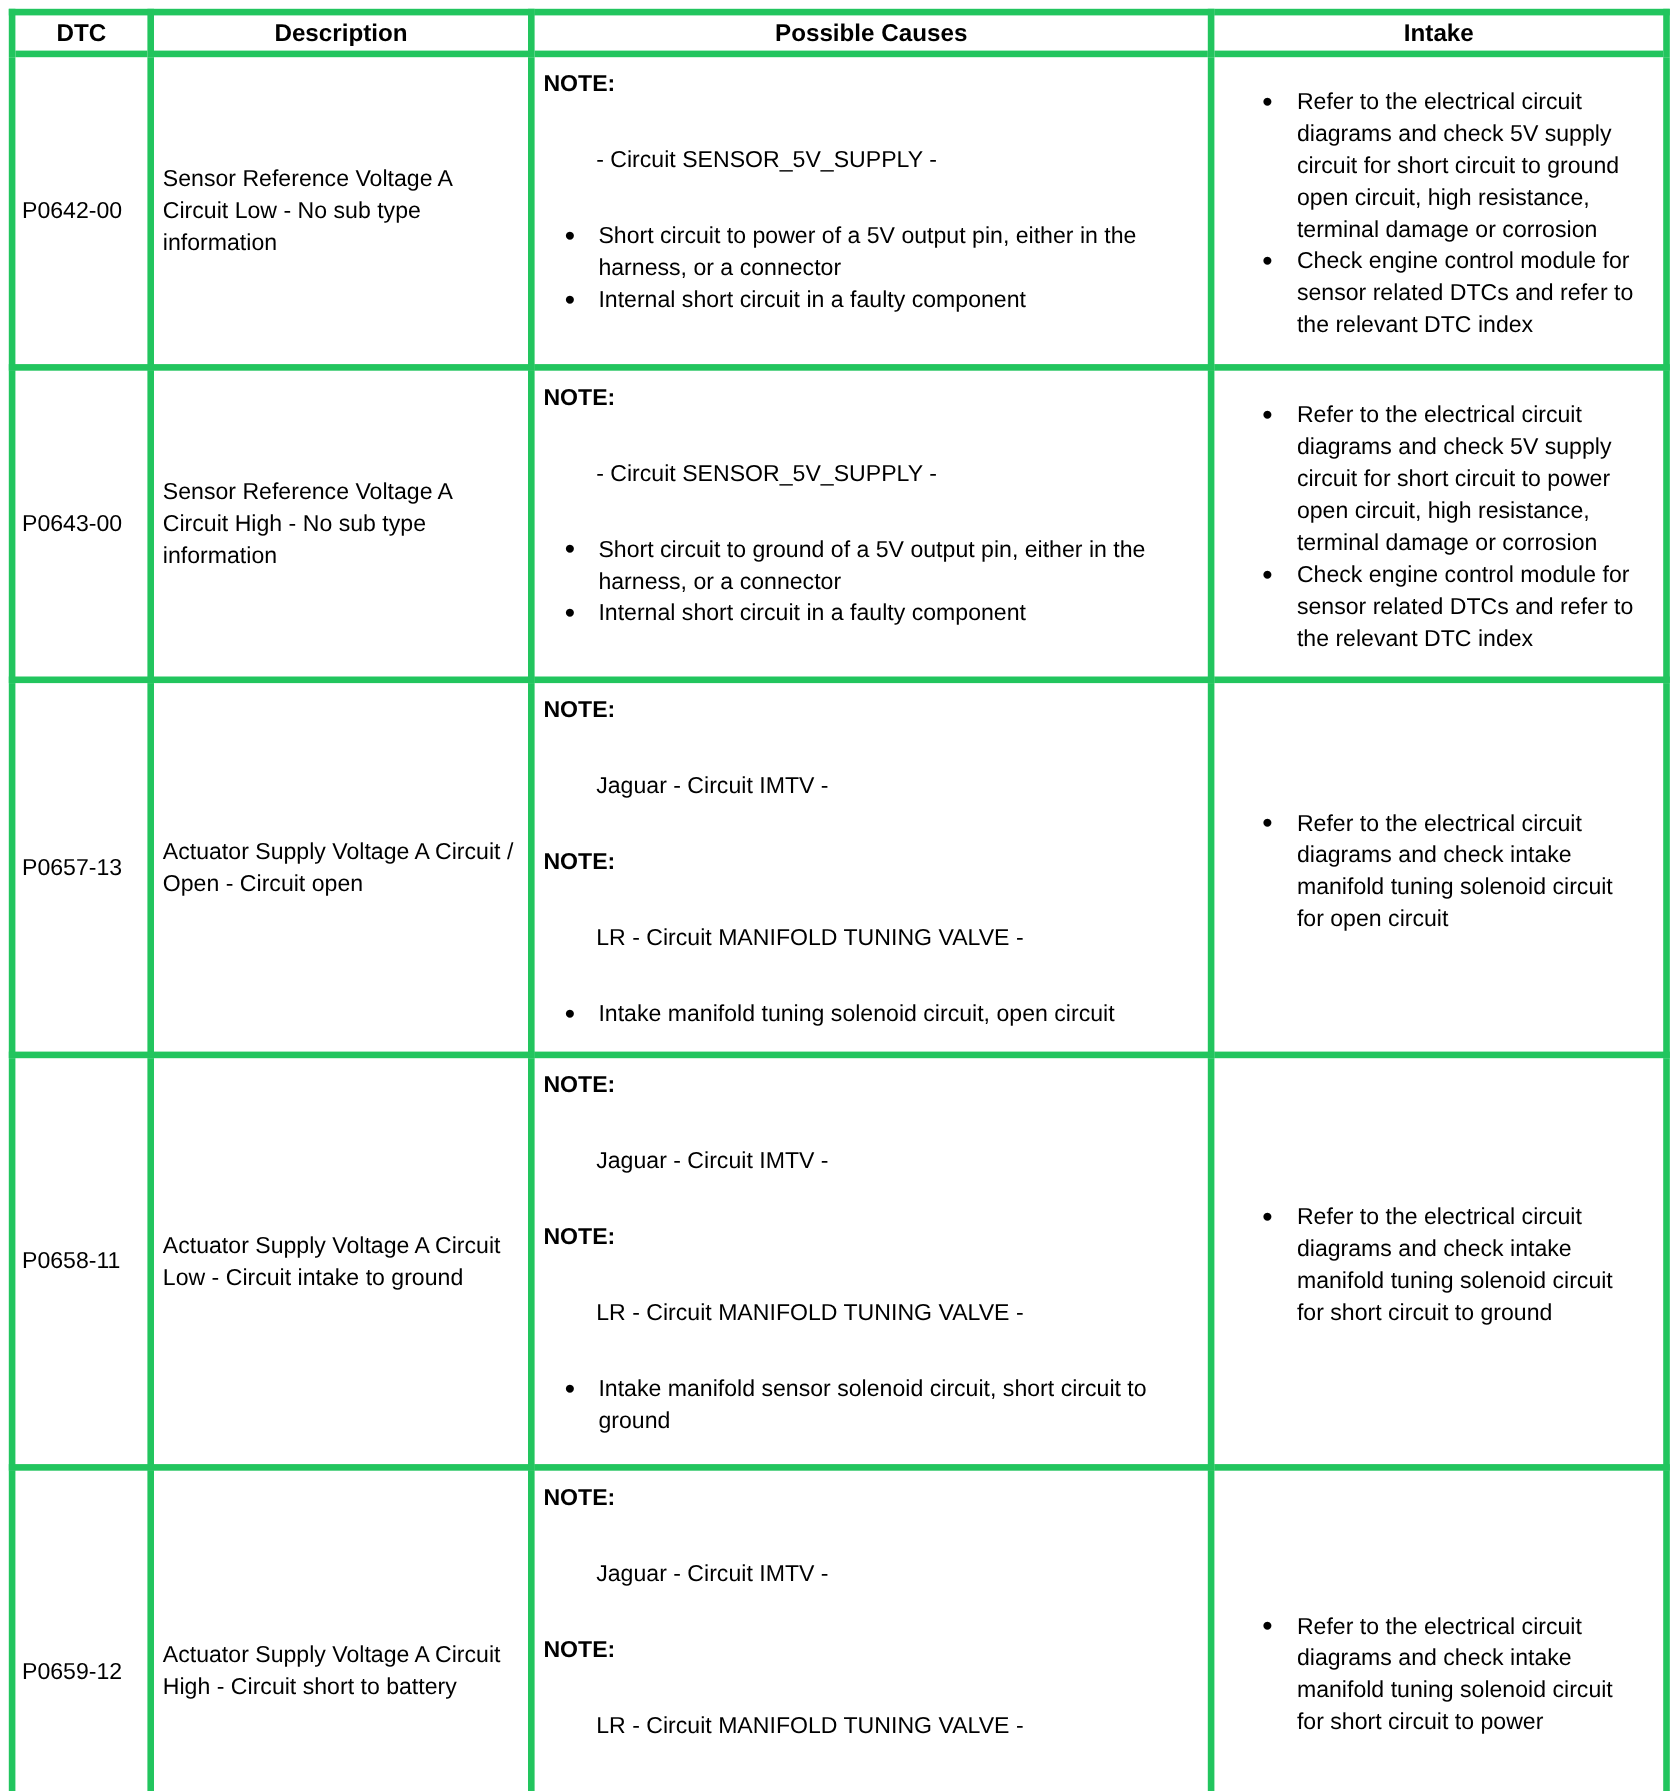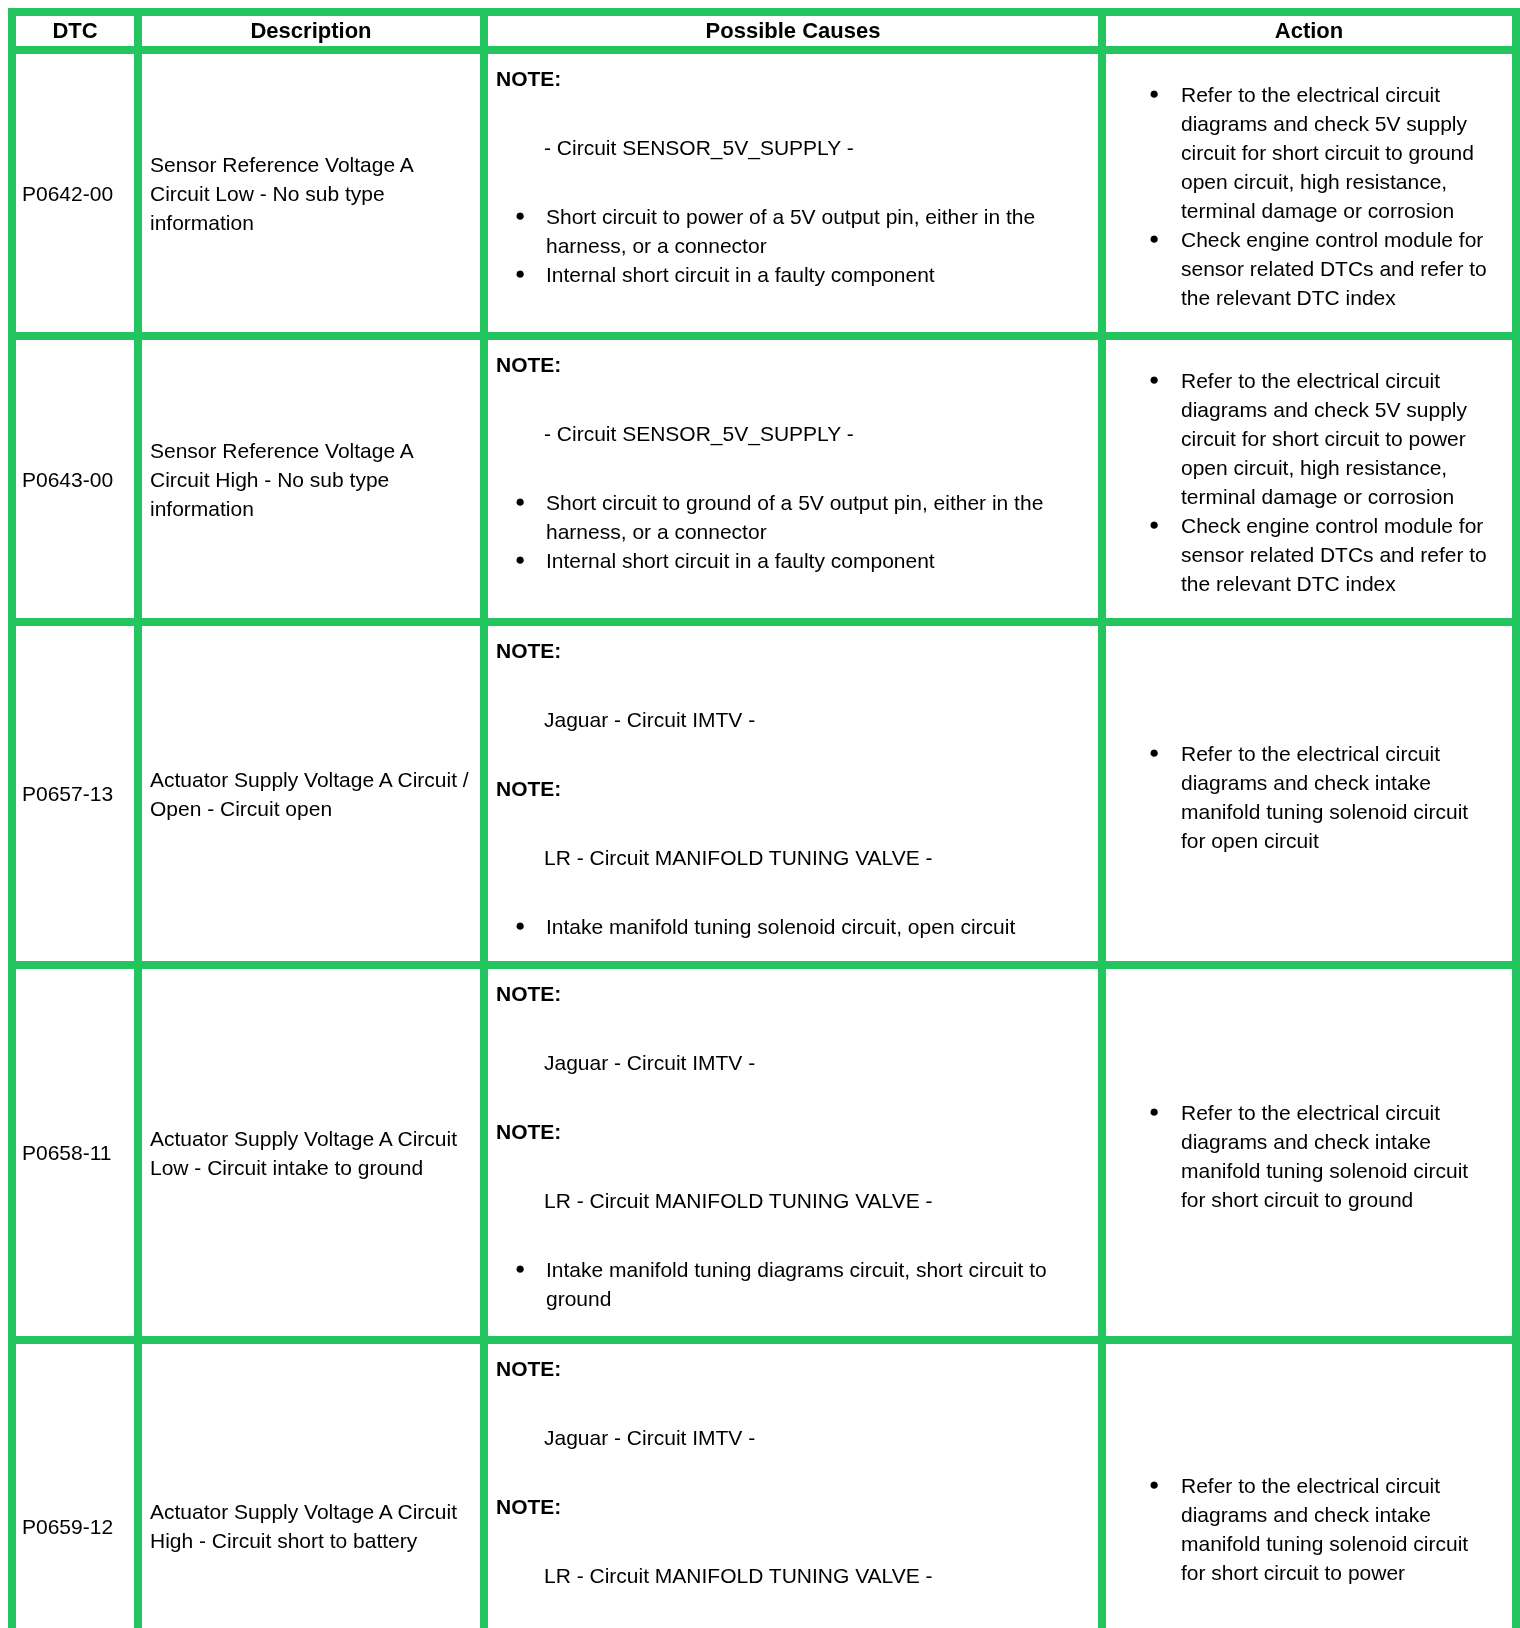--- a/index.html
+++ b/index.html
@@ -16,21 +16,21 @@
     padding: 8px;
     background: #ffffff;
   }
   table.dtc-table {
     border-collapse: collapse;
     table-layout: fixed;
     width: 1504px;
     border: 5px solid #000000;
   }
   th, td {
-    border: 8px solid #22c55e;
+    border: 6px solid #22c55e;
     box-sizing: border-box;
     overflow: hidden;
   }
   thead th {
     font-size: 22px;
     font-weight: bold;
     text-align: center;
     height: 38px;
     padding: 2px 4px;
     border-bottom: 4px solid #000000;
@@ -94,21 +94,21 @@
       <col style="width:126px">
       <col style="width:346px">
       <col style="width:618px">
       <col style="width:414px">
     </colgroup>
     <thead>
       <tr>
         <th>DTC</th>
         <th>Description</th>
         <th>Possible Causes</th>
-        <th>Action</th>
+        <th>Intake</th>
       </tr>
     </thead>
     <tbody>
         <tr>
           <td class="col-dtc">P0642-00</td>
           <td class="col-desc">Sensor Reference Voltage A Circuit Low - No sub type information</td>
           <td class="col-causes">
             <div class="note-label">NOTE:</div>
             <div class="note-detail">- Circuit SENSOR_5V_SUPPLY -</div>
             <ul class="bullets">
@@ -161,21 +161,21 @@
         </tr>
         <tr>
           <td class="col-dtc">P0658-11</td>
           <td class="col-desc">Actuator Supply Voltage A Circuit Low - Circuit intake to ground</td>
           <td class="col-causes">
             <div class="note-label">NOTE:</div>
             <div class="note-detail">Jaguar - Circuit IMTV -</div>
             <div class="note-label">NOTE:</div>
             <div class="note-detail">LR - Circuit MANIFOLD TUNING VALVE -</div>
             <ul class="bullets">
-              <li>Intake manifold tuning diagrams circuit, short circuit to ground</li>
+              <li>Intake manifold sensor solenoid circuit, short circuit to ground</li>
             </ul>
           </td>
           <td class="col-action va-mid">
             <ul class="bullets action-bullets">
               <li>Refer to the electrical circuit diagrams and check intake manifold tuning solenoid circuit for short circuit to ground</li>
             </ul>
           </td>
         </tr>
         <tr>
           <td class="col-dtc">P0659-12</td>

